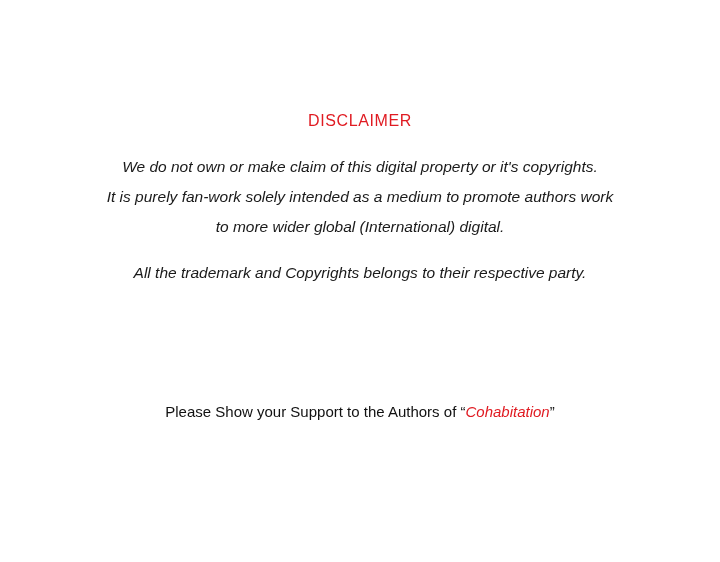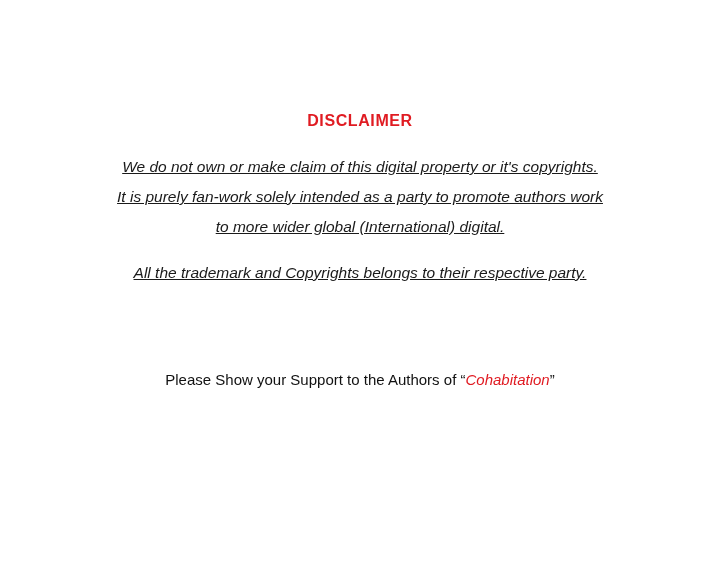--- a/index.html
+++ b/index.html
@@ -20,45 +20,44 @@
     height: 562px;
     box-sizing: border-box;
   }
   .title {
     position: absolute;
     top: 112px;
     left: 0;
     width: 720px;
     text-align: center;
     font-size: 16px;
-    font-weight: bold;
+    font-weight: normal;
     letter-spacing: 0.6px;
     color: #e01b22;
   }
   .body-block {
     position: absolute;
     top: 152px;
     left: 0;
     width: 720px;
     text-align: center;
     font-style: italic;
     font-size: 15.5px;
     line-height: 30px;
     color: #1a1a1a;
   }
   .body-block .para {
     margin: 0;
-    text-decoration: underline;
   }
   .body-block .gap {
     height: 16px;
   }
   .support-block {
     position: absolute;
-    top: 366px;
+    top: 398px;
     left: 0;
     width: 720px;
     text-align: center;
     font-size: 15px;
     line-height: 28px;
     color: #111111;
   }
   .support-block .line {
     margin: 0;
   }
@@ -72,21 +71,21 @@
 </style>
 </head>
 <body>
 
 <div class="page">
 
   <div class="title">DISCLAIMER</div>
 
   <div class="body-block">
     <p class="para">We do not own or make claim of this digital property or it's copyrights.</p>
-    <p class="para">It is purely fan-work solely intended as a party to promote authors work</p>
+    <p class="para">It is purely fan-work solely intended as a medium to promote authors work</p>
     <p class="para">to more wider global (International) digital.</p>
     <div class="gap"></div>
     <p class="para">All the trademark and Copyrights belongs to their respective party.</p>
   </div>
 
   <div class="support-block">
     <p class="line"><span>Please Show your Support to the Authors of </span><span class="quote">“</span><span class="work-title">Cohabitation</span><span class="quote">”</span></p>
   </div>
 
 </div>

